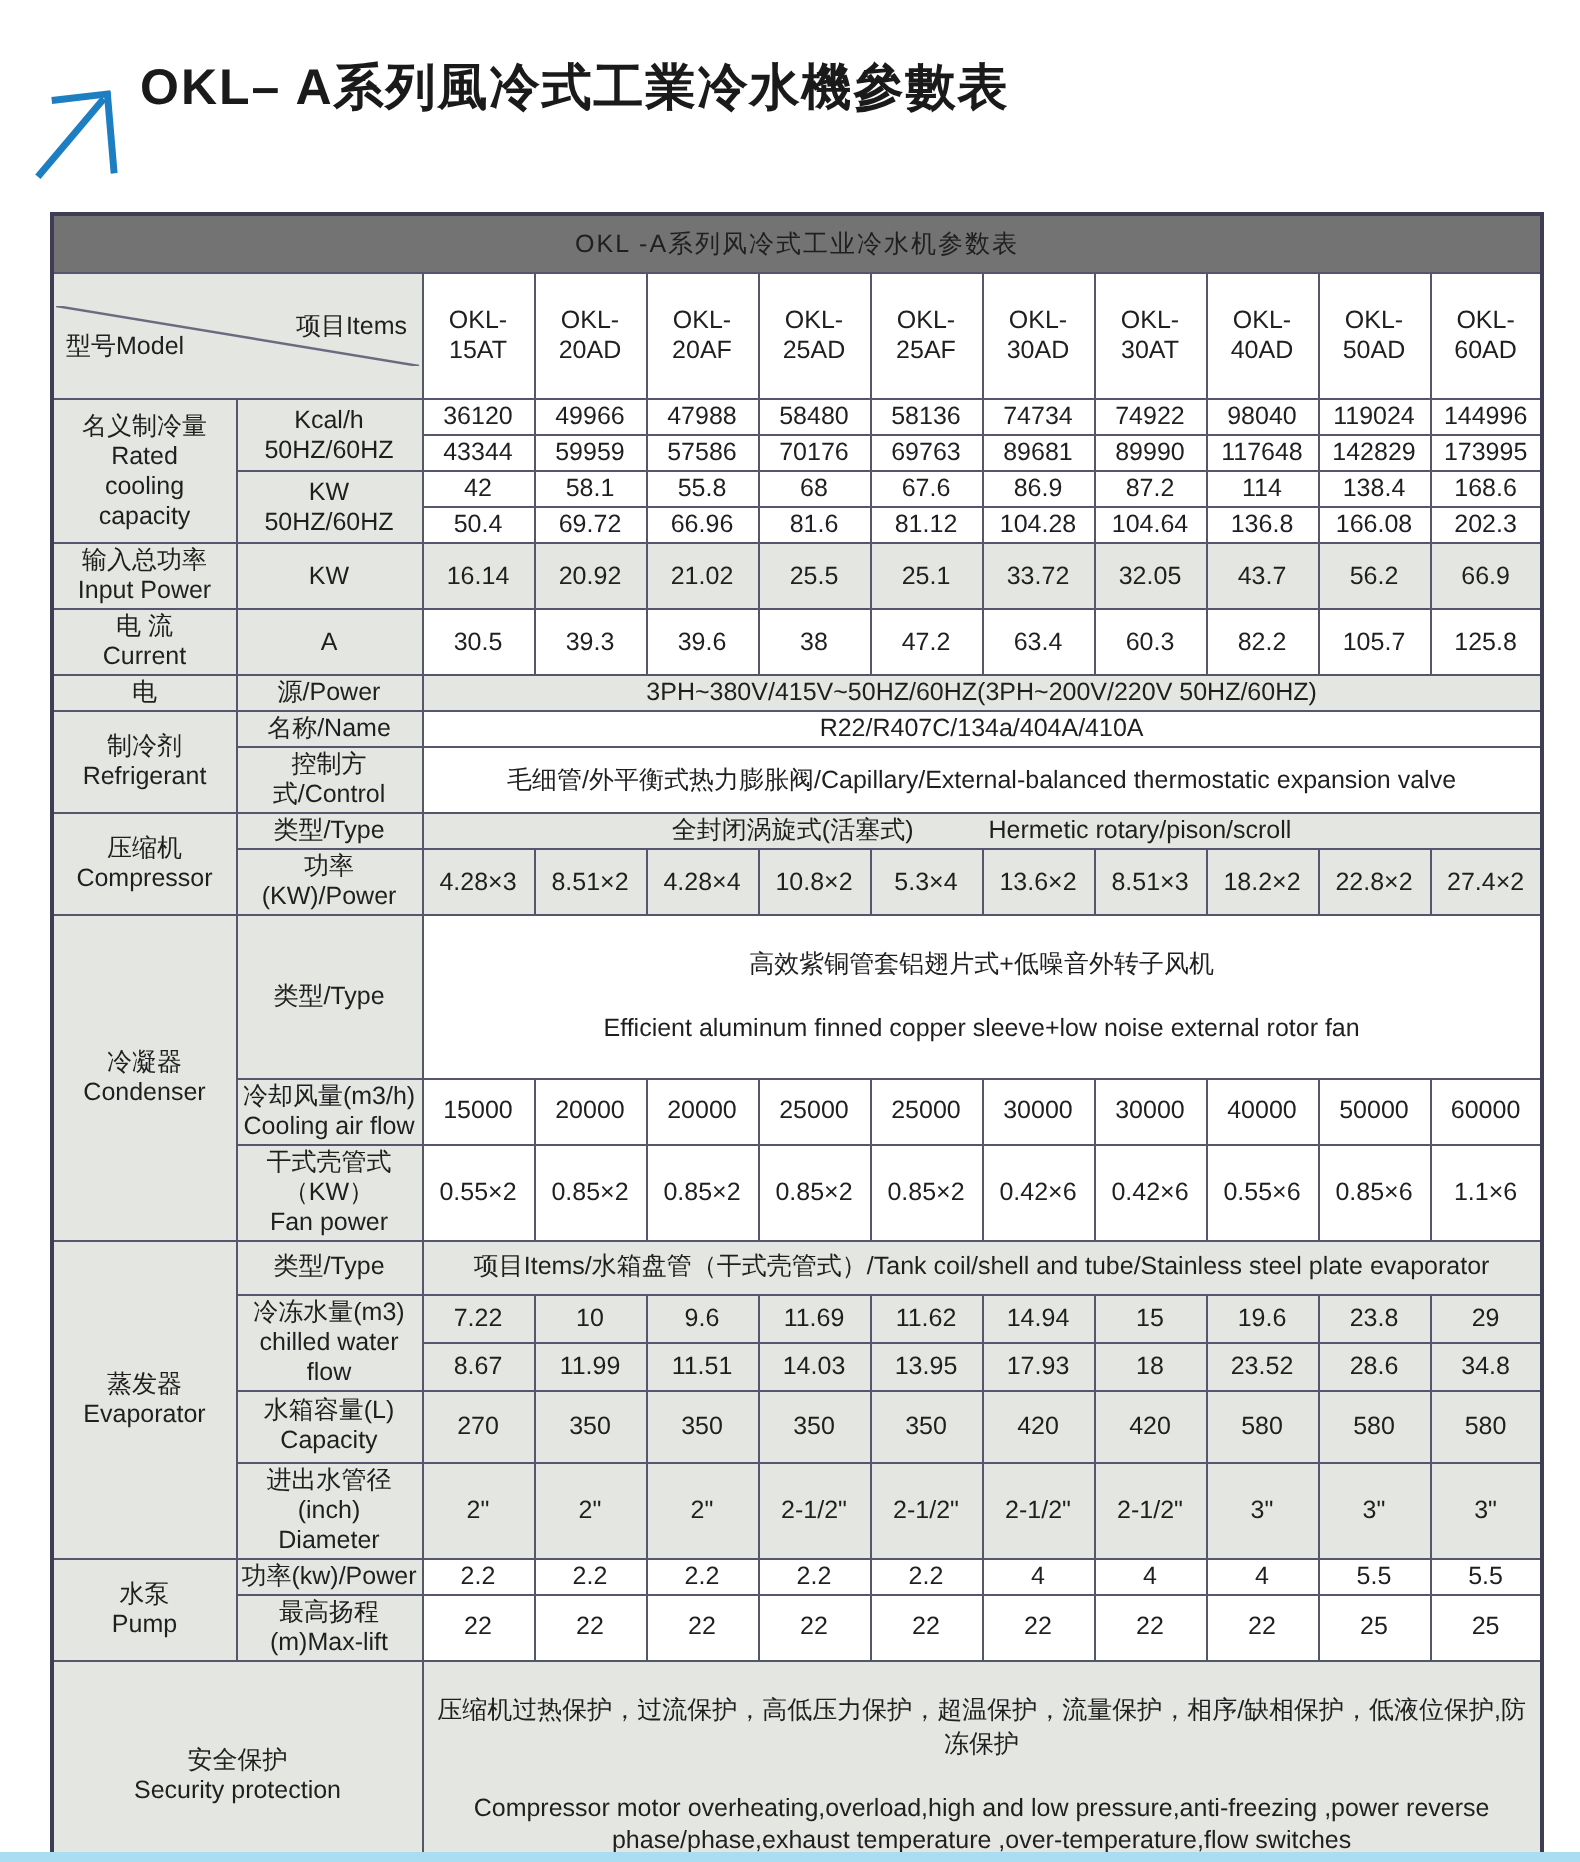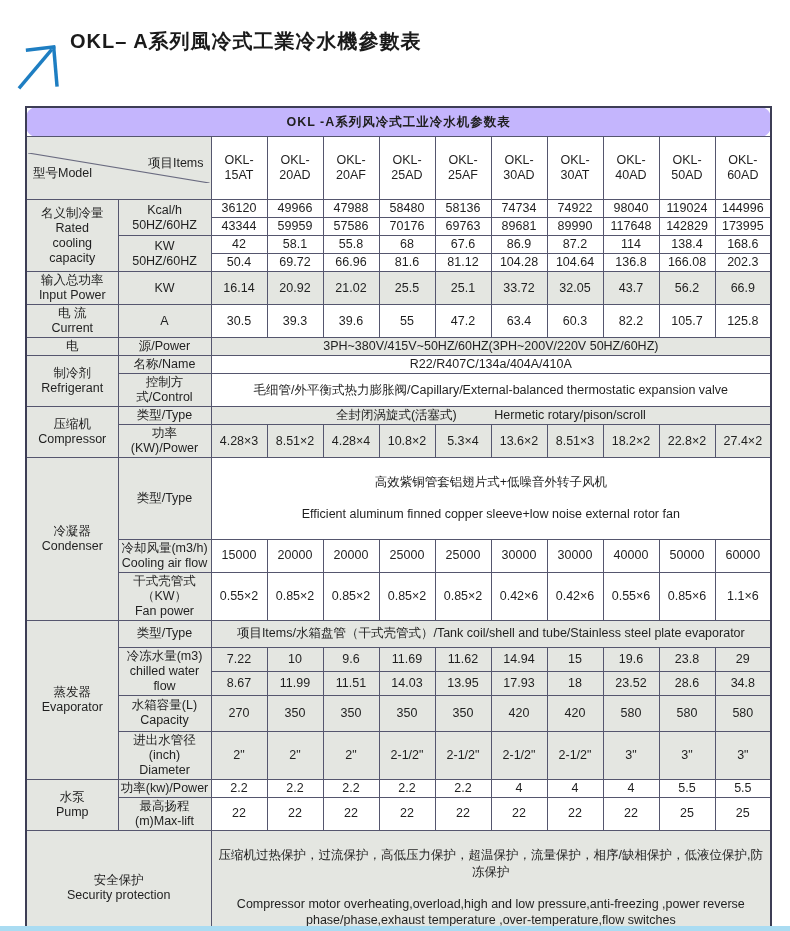--- a/index.html
+++ b/index.html
@@ -1,28 +1,28 @@
 <!DOCTYPE html>
 <html><head>
 <meta charset="utf-8">
 <style>
   html,body{margin:0;padding:0;background:#fff;}
   body{width:790px;height:931px;overflow:hidden;font-family:"Liberation Sans","DejaVu Sans",sans-serif;color:#222;position:relative;}
 
   
   .doc-header{display:flex;align-items:flex-start;padding:30px 0 0 12px;}
   .logo{flex:0 0 auto;margin:6px 6px 0 0;}
-  .t-cn{font-size:20px;font-weight:bold;letter-spacing:1px;color:#1a1a1a;line-height:1.15;}
+  .t-cn{font-size:25px;font-weight:bold;letter-spacing:1px;color:#1a1a1a;line-height:1.15;}
   .t-en{font-size:17px;font-weight:600;color:#1a1a1a;margin-top:3px;letter-spacing:.2px;}
 
   
   table.spec{border-collapse:collapse;table-layout:fixed;width:745px;margin:12px 0 0 25px;border:2px solid #3d3e55;}
   table.spec td{border:1px solid #55566e;text-align:center;vertical-align:middle;
     font-size:12.5px;line-height:1.2;padding:1px 1px;white-space:pre-line;overflow:hidden;color:#1f1f1f;}
-  td.titlebar{background:#c4b5fd;color:#fff;font-size:19px;font-weight:700;height:26px;letter-spacing:1px;border-radius:11px;}
+  td.titlebar{background:#737373;color:#fff;font-size:19px;font-weight:400;height:26px;letter-spacing:1px;}
   td.lab{background:#e4e6e1;}
   tr.gray td{background:#e4e6e1;}
   .r30{height:30px}.r18{height:18px}.r24{height:24px}.r27{height:27px}
   .r32{height:32px}.r33{height:33px}.r34{height:34px}.r36{height:36px}.r52{height:52px}
   .two-line div{line-height:1.35;text-align:center;}
   .span-txt{font-size:12.5px;}
 
   
   td.corner{position:relative;padding:0;margin-top:36px;}
   .corner-wrap{position:relative;width:100%;height:30px;}
@@ -163,21 +163,21 @@
           <td>66.9</td>
       </tr>
 
       <tr class="r33">
         <td class="lab">电 流
 Current</td>
         <td class="lab">A</td>
         <td>30.5</td>
           <td>39.3</td>
           <td>39.6</td>
-          <td>55</td>
+          <td>38</td>
           <td>47.2</td>
           <td>63.4</td>
           <td>60.3</td>
           <td>82.2</td>
           <td>105.7</td>
           <td>125.8</td>
       </tr>
 
       <tr class="gray r18">
         <td class="lab">电</td>

